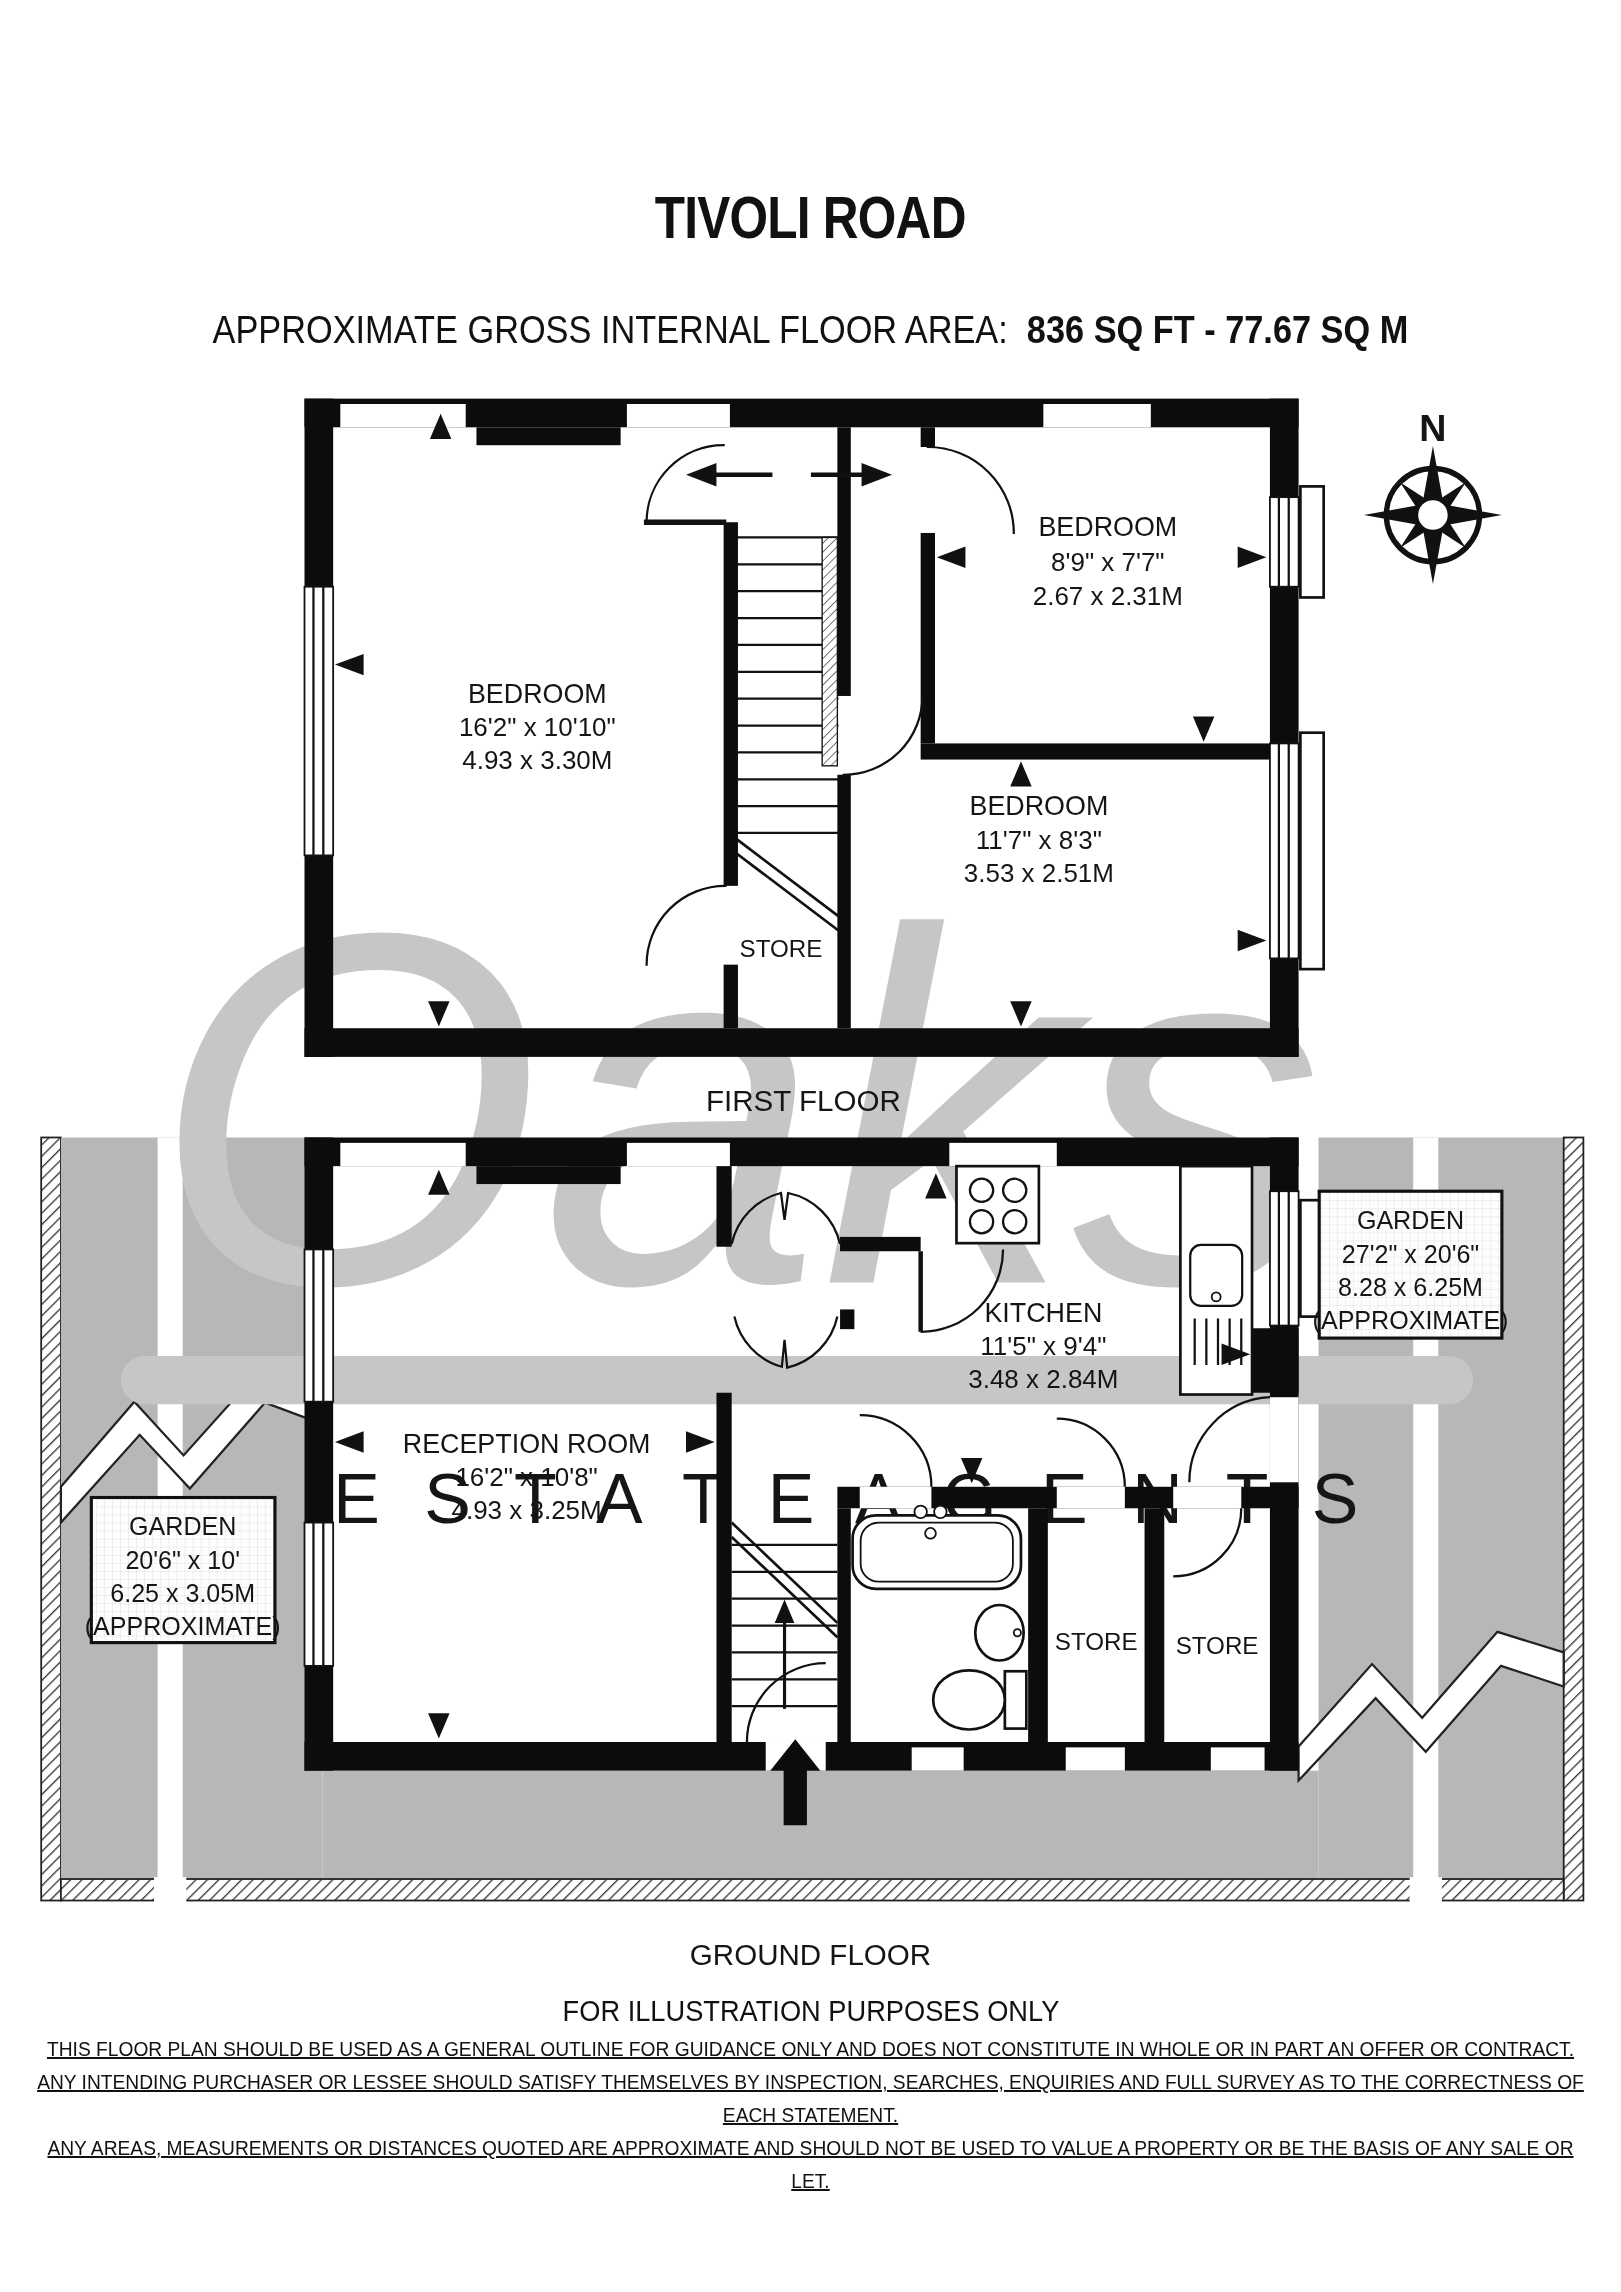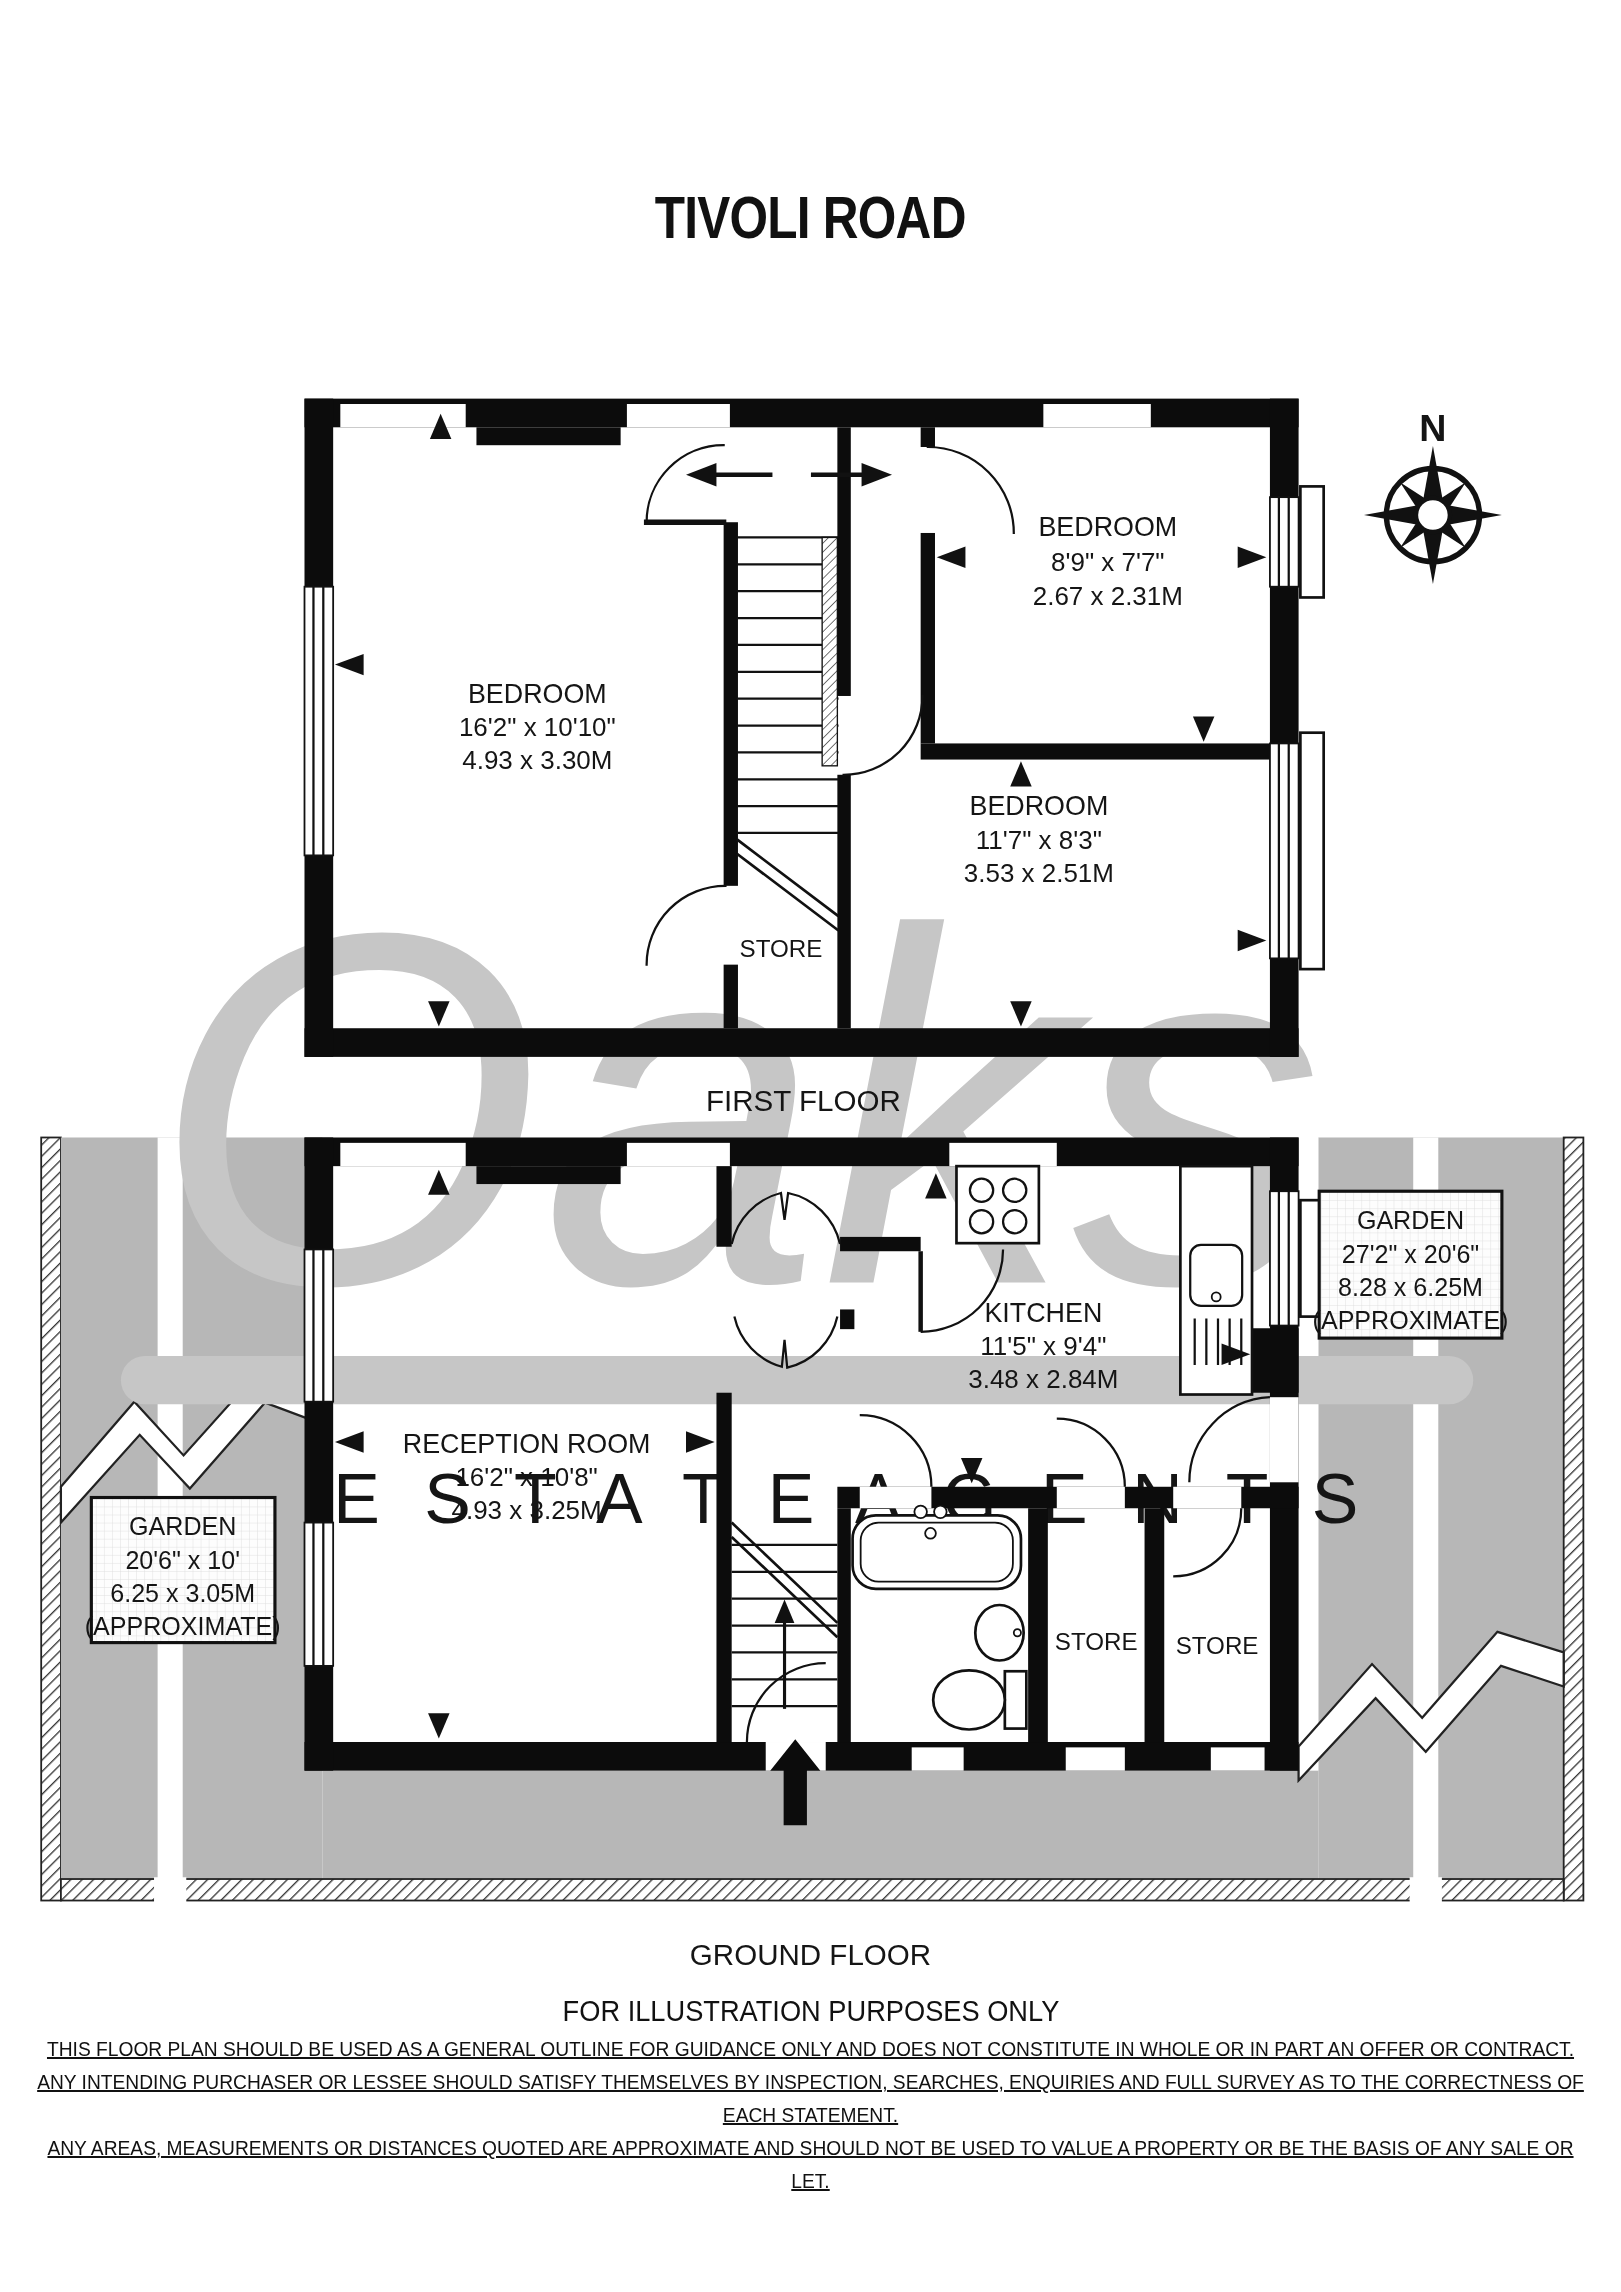--- a/index.html
+++ b/index.html
@@ -24,20 +24,23 @@
   .gard{font-size:28px;}
   .capt{font-size:33px;}
   .north{font-size:42px;font-weight:bold;}
   .wm{fill:#c6c6c6;}
 </style>
 </head>
 <body>
 <div class="page">
 
 <div class="hdr title"><span>TIVOLI ROAD</span></div>
+<div class="hdr subtitle">
+  <span class="in"><span>APPROXIMATE GROSS INTERNAL FLOOR AREA:</span>&nbsp;&nbsp;<b>836 SQ FT  -  77.67 SQ M</b></span>
+</div>
 
 <svg width="1621" height="1600" viewBox="0 420 1810 1786">
   <defs>
     <pattern id="hatch" patternUnits="userSpaceOnUse" width="9" height="9" patternTransform="rotate(45)">
       <rect width="9" height="9" fill="#fff"></rect>
           <line x1="0" y1="0" x2="0" y2="9" stroke="#3a3a3a" stroke-width="3"></line>
     </pattern>
     <pattern id="stairhatch" patternUnits="userSpaceOnUse" width="7" height="7" patternTransform="rotate(45)">
       <rect width="7" height="7" fill="#fff"></rect>
           <line x1="0" y1="0" x2="0" y2="7" stroke="#666" stroke-width="2"></line>

